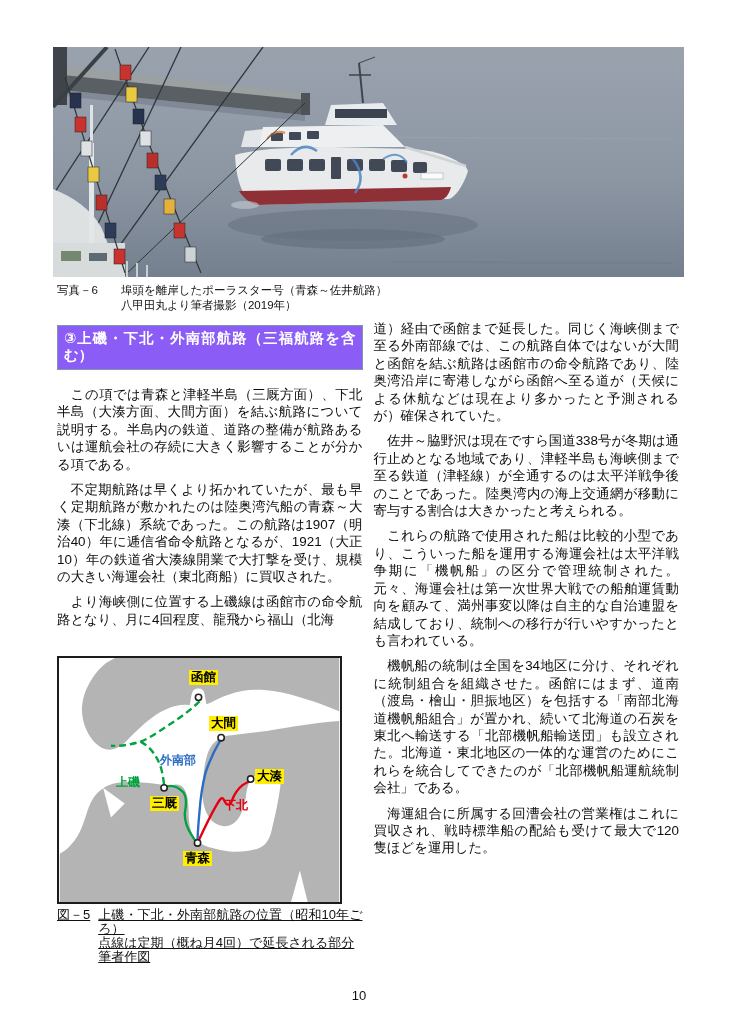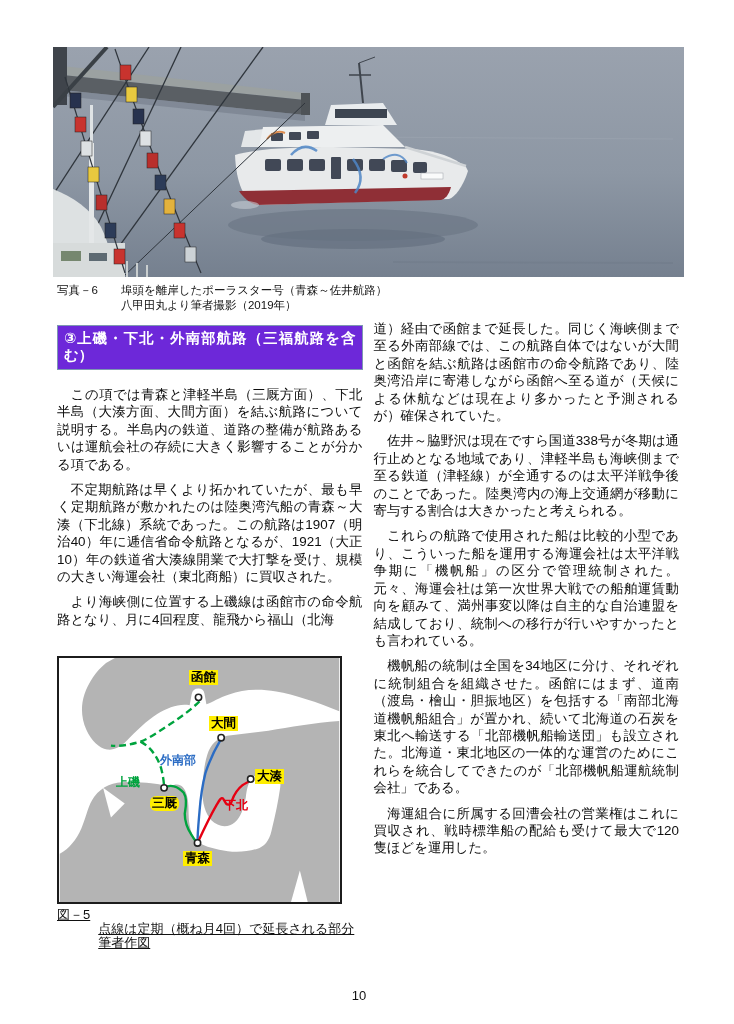--- a/index.html
+++ b/index.html
@@ -130,21 +130,21 @@
 <div class="photo-caption">
   <span class="cap-label">写真－6</span>
   <span>
     <span>埠頭を離岸したポーラスター号（青森～佐井航路）</span><br>
     <span>八甲田丸より筆者撮影（2019年）</span>
   </span>
 </div>
 
 <div class="content">
   <div class="col">
-    <div class="sec-heading" style="background: #6d28d9;">③上磯・下北・外南部航路（三福航路を含む）</div>
+    <div class="sec-heading" style="background: #8b5cf6;">③上磯・下北・外南部航路（三福航路を含む）</div>
     <p>　この項では青森と津軽半島（三厩方面）、下北半島（大湊方面、大間方面）を結ぶ航路について説明する。半島内の鉄道、道路の整備が航路あるいは運航会社の存続に大きく影響することが分かる項である。</p>
     <p>　不定期航路は早くより拓かれていたが、最も早く定期航路が敷かれたのは陸奥湾汽船の青森～大湊（下北線）系統であった。この航路は1907（明治40）年に逓信省命令航路となるが、1921（大正10）年の鉄道省大湊線開業で大打撃を受け、規模の大きい海運会社（東北商船）に買収された。</p>
     <p>　より海峡側に位置する上磯線は函館市の命令航路となり、月に4回程度、龍飛から福山（北海</p>
 
     <div class="map-wrap">
       <svg width="281" height="244" viewBox="0 0 284 248">
         <rect x="0" y="0" width="284" height="248" fill="#FFFFFF"></rect>
 
         <path d="M56,0 L284,0 L284,54 C262,45 238,37 220,34 C202,31 186,32 172,37
              C162,40 155,45 149,47 L147,36 Q146,31 141,31 Q135,31 134,37 L132,48
@@ -174,30 +174,30 @@
           <circle cx="141" cy="40" r="3.2"></circle>
           <circle cx="164" cy="81" r="3.2"></circle>
           <circle cx="194" cy="123" r="3.2"></circle>
           <circle cx="106" cy="132" r="3.2"></circle>
           <circle cx="140" cy="188" r="3.2"></circle>
         </g>
       </svg>
       <div class="place" style="left: 130px; top: 12px; background: rgb(255, 238, 0);">函館</div>
       <div class="place" style="left: 150px; top: 58px; background: rgb(255, 238, 0);">大間</div>
       <div class="place" style="left: 196px; top: 111px; background: rgb(255, 238, 0);">大湊</div>
-      <div class="place" style="left: 91px; top: 138px; background: rgb(255, 238, 0); border-radius: 6px;">三厩</div>
+      <div class="place" style="left: 91px; top: 138px; background: rgb(255, 238, 0);">三厩</div>
       <div class="place" style="left: 124px; top: 193px; background: rgb(255, 238, 0);">青森</div>
       <div class="route-label" style="left: 57px; top: 117px; color: rgb(0, 163, 62);">上磯</div>
       <div class="route-label" style="left: 101px; top: 95px; color: rgb(43, 108, 196);">外南部</div>
       <div class="route-label" style="left: 165px; top: 140px; color: rgb(230, 0, 18);">下北</div>
     </div>
     <div class="fig-caption">
       <span class="cap-label">図－5</span>
       <span>
-        <br>
+        <span>上磯・下北・外南部航路の位置（昭和10年ごろ）</span><br>
         <span>点線は定期（概ね月4回）で延長される部分</span><br>
         <span>筆者作図</span>
       </span>
     </div>
   </div>
 
   <div class="col">
     <p>道）経由で函館まで延長した。同じく海峡側まで至る外南部線では、この航路自体ではないが大間と函館を結ぶ航路は函館市の命令航路であり、陸奥湾沿岸に寄港しながら函館へ至る道が（天候による休航などは現在より多かったと予測されるが）確保されていた。</p>
     <p>　佐井～脇野沢は現在ですら国道338号が冬期は通行止めとなる地域であり、津軽半島も海峡側まで至る鉄道（津軽線）が全通するのは太平洋戦争後のことであった。陸奥湾内の海上交通網が移動に寄与する割合は大きかったと考えられる。</p>
     <p>　これらの航路で使用された船は比較的小型であり、こういった船を運用する海運会社は太平洋戦争期に「機帆船」の区分で管理統制された。元々、海運会社は第一次世界大戦での船舶運賃動向を顧みて、満州事変以降は自主的な自治連盟を結成しており、統制への移行が行いやすかったとも言われている。</p>

